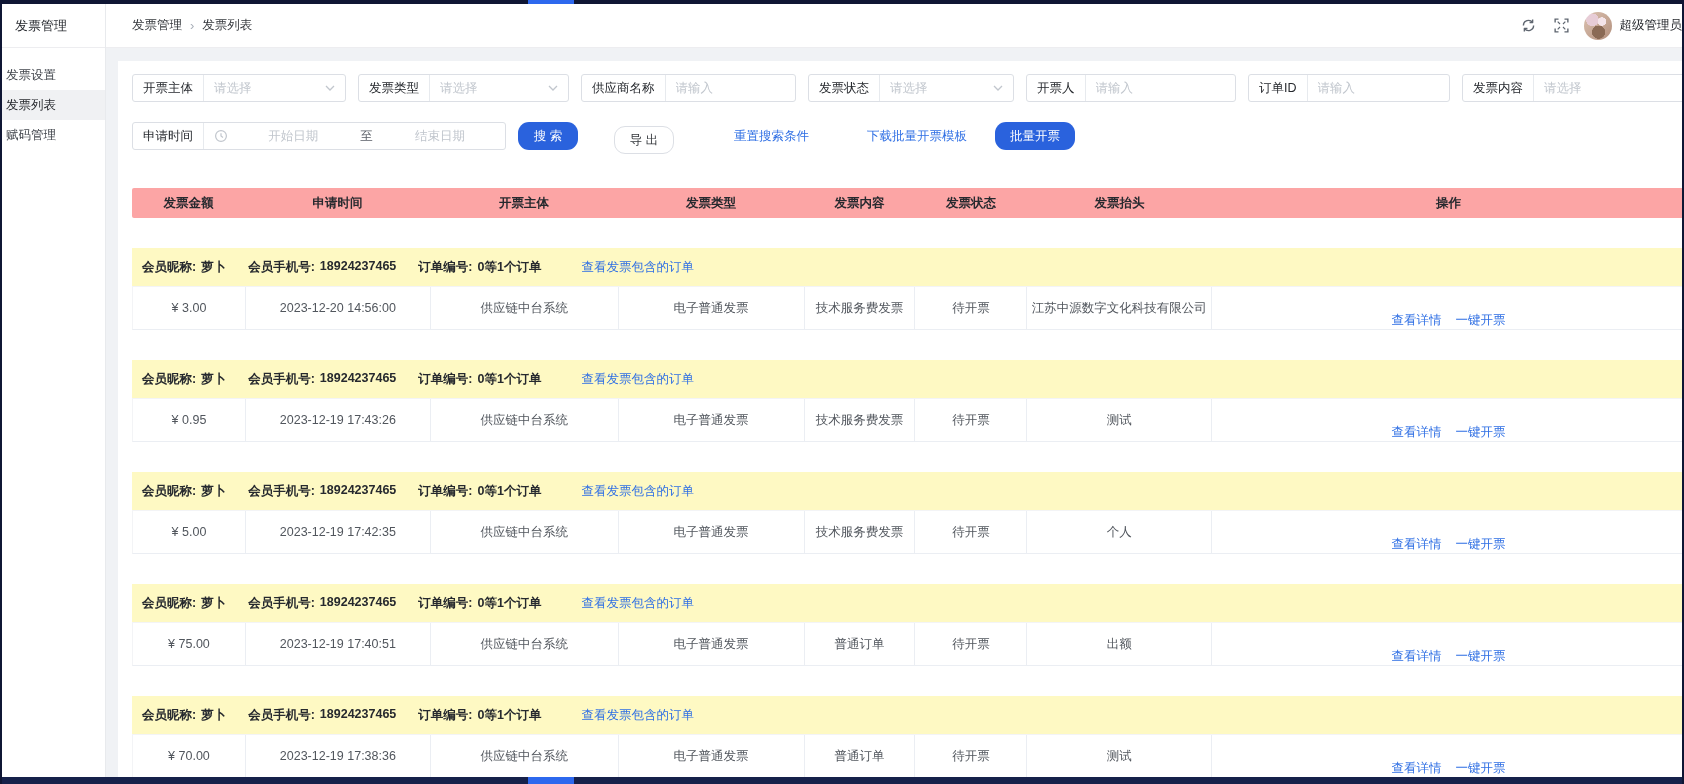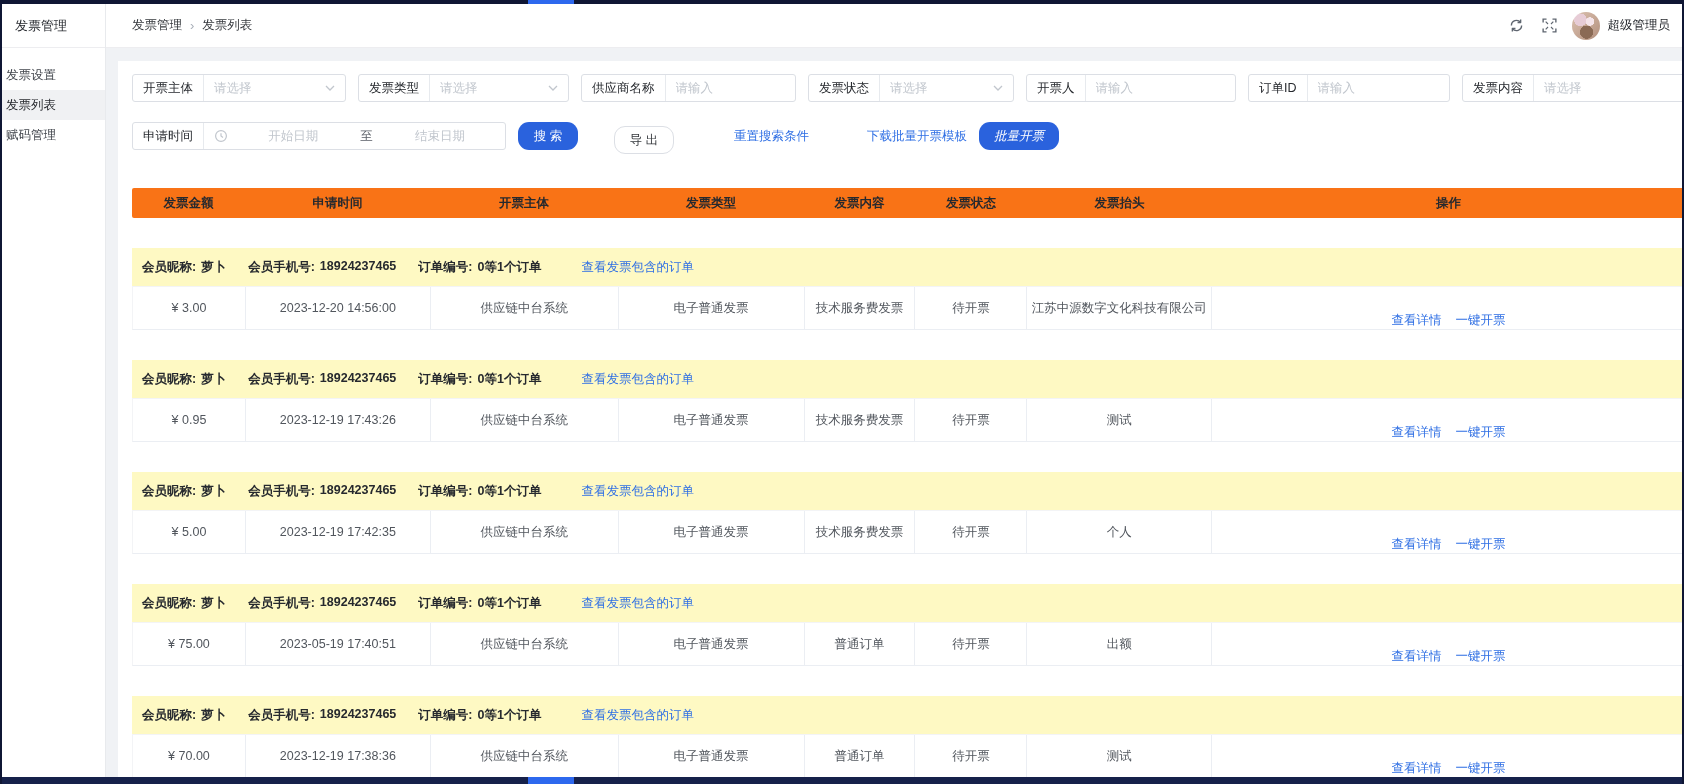--- a/index.html
+++ b/index.html
@@ -21,21 +21,21 @@
   .side-title{height:43px;line-height:43px;padding-left:13px;border-bottom:1px solid #ededf0;font-size:13px;color:#26292e;}
   .side-menu{padding-top:12px;}
   .side-item{height:30px;line-height:30px;padding-left:4px;color:#42464d;cursor:pointer;}
   .side-item.active{background:#f0f1f3;color:#26292e;}
   
   .main{flex:1;display:flex;flex-direction:column;min-width:0;}
   .topbar{height:43px;flex:0 0 43px;border-bottom:1px solid #ededf0;display:flex;align-items:center;background:#fff;}
   .breadcrumb{padding-left:26px;display:flex;align-items:center;gap:8px;}
   .crumb{color:#35383d;cursor:pointer;}
   .crumb-sep{color:#a8aeb8;font-size:13px;}
-  .topbar-right{margin-left:auto;display:flex;align-items:center;gap:16px;padding-right:12px;}
+  .topbar-right{margin-left:auto;display:flex;align-items:center;gap:16px;padding-right:0;}
   .tb-icon{width:17px;height:17px;display:block;cursor:pointer;}
   .avatar{width:28px;height:28px;border-radius:50%;margin-left:-2px;cursor:pointer;flex:0 0 28px;
     background:
       radial-gradient(circle at 64% 34%, #f4e4e9 0 16%, rgba(0,0,0,0) 17%),
       radial-gradient(circle at 30% 28%, #e7ccd6 0 22%, rgba(0,0,0,0) 23%),
       radial-gradient(circle at 52% 72%, #8a6a55 0 26%, rgba(0,0,0,0) 27%),
       linear-gradient(135deg,#dcc2b1,#b28f7c);}
   .user-name{white-space:nowrap;color:#26292e;margin-left:-8px;}
   
   .content{flex:1;background:#f0f2f5;padding:13px 0 0 12px;min-height:0;}
@@ -54,24 +54,24 @@
   .date-ph{flex:1;text-align:center;color:#c1c6cd;white-space:nowrap;}
   .date-sep{color:#5b6068;padding:0 2px;}
   .btn{height:28px;border-radius:11px;border:1px solid transparent;font:inherit;cursor:pointer;padding:0 14px;white-space:nowrap;box-sizing:border-box;}
   .btn-primary{background:#2a62dd;color:#fff;}
   .btn-plain{background:#fff;border-color:#dcdfe5;color:#35383d;}
   .btn-search{margin-left:0;width:60px;padding:0;}
   .btn-export{margin-left:24px;width:60px;padding:0;margin-top:8px;}
   .tlink{color:#2f6fe4;text-decoration:none;white-space:nowrap;cursor:pointer;}
   .link-reset{margin-left:48px;}
   .link-template{margin-left:46px;}
-  .btn-batch{font-style:italic;}
+  .btn-batch{margin-left:16px;}
   
   .table{margin-top:34px;width:1553px;}
-  .thead{display:flex;height:30px;align-items:center;background:#f97316;margin-bottom:30px;border-radius:2px;}
+  .thead{display:flex;height:30px;align-items:center;background:#fca5a5;margin-bottom:30px;border-radius:2px;}
   .th{font-weight:700;color:#26292e;text-align:center;box-sizing:border-box;}
   .col1{width:113px}.col2{width:185px}.col3{width:188px}.col4{width:186px}
   .col5{width:111px}.col6{width:112px}.col7{width:185px}.col8{width:473px}
   .group{margin-bottom:30px;}
   .member-row{display:flex;align-items:center;height:38px;background:#fef9c3;padding-left:10px;gap:22px;}
   .pair{display:flex;gap:5px;font-weight:700;color:#26292e;white-space:nowrap;}
   .member-link{margin-left:18px;}
   .data-row{display:flex;height:42px;border-bottom:1px solid #ebeef3;border-top:1px solid #f3f4f6;border-left:1px solid #f3f4f6;}
   .td{display:flex;align-items:center;justify-content:center;color:#51565d;box-sizing:border-box;border-right:1px solid #ebeef3;text-align:center;overflow:hidden;white-space:nowrap;}
   .td:last-child{border-right:none;align-items:flex-end;}
@@ -302,21 +302,21 @@
         <span>18924237465</span>
       </span>
       <span class="pair">
         <span>订单编号:</span>
         <span>0等1个订单</span>
       </span>
       <a class="tlink member-link">查看发票包含的订单</a>
     </div>
     <div class="data-row">
       <div class="td col1">¥ 75.00</div>
-      <div class="td col2">2023-05-19 17:40:51</div>
+      <div class="td col2">2023-12-19 17:40:51</div>
       <div class="td col3">供应链中台系统</div>
       <div class="td col4">电子普通发票</div>
       <div class="td col5">普通订单</div>
       <div class="td col6">待开票</div>
       <div class="td col7">出额</div>
       <div class="td col8 td-actions">
         <a class="tlink">查看详情</a>
         <a class="tlink">一键开票</a>
       </div>
     </div>

